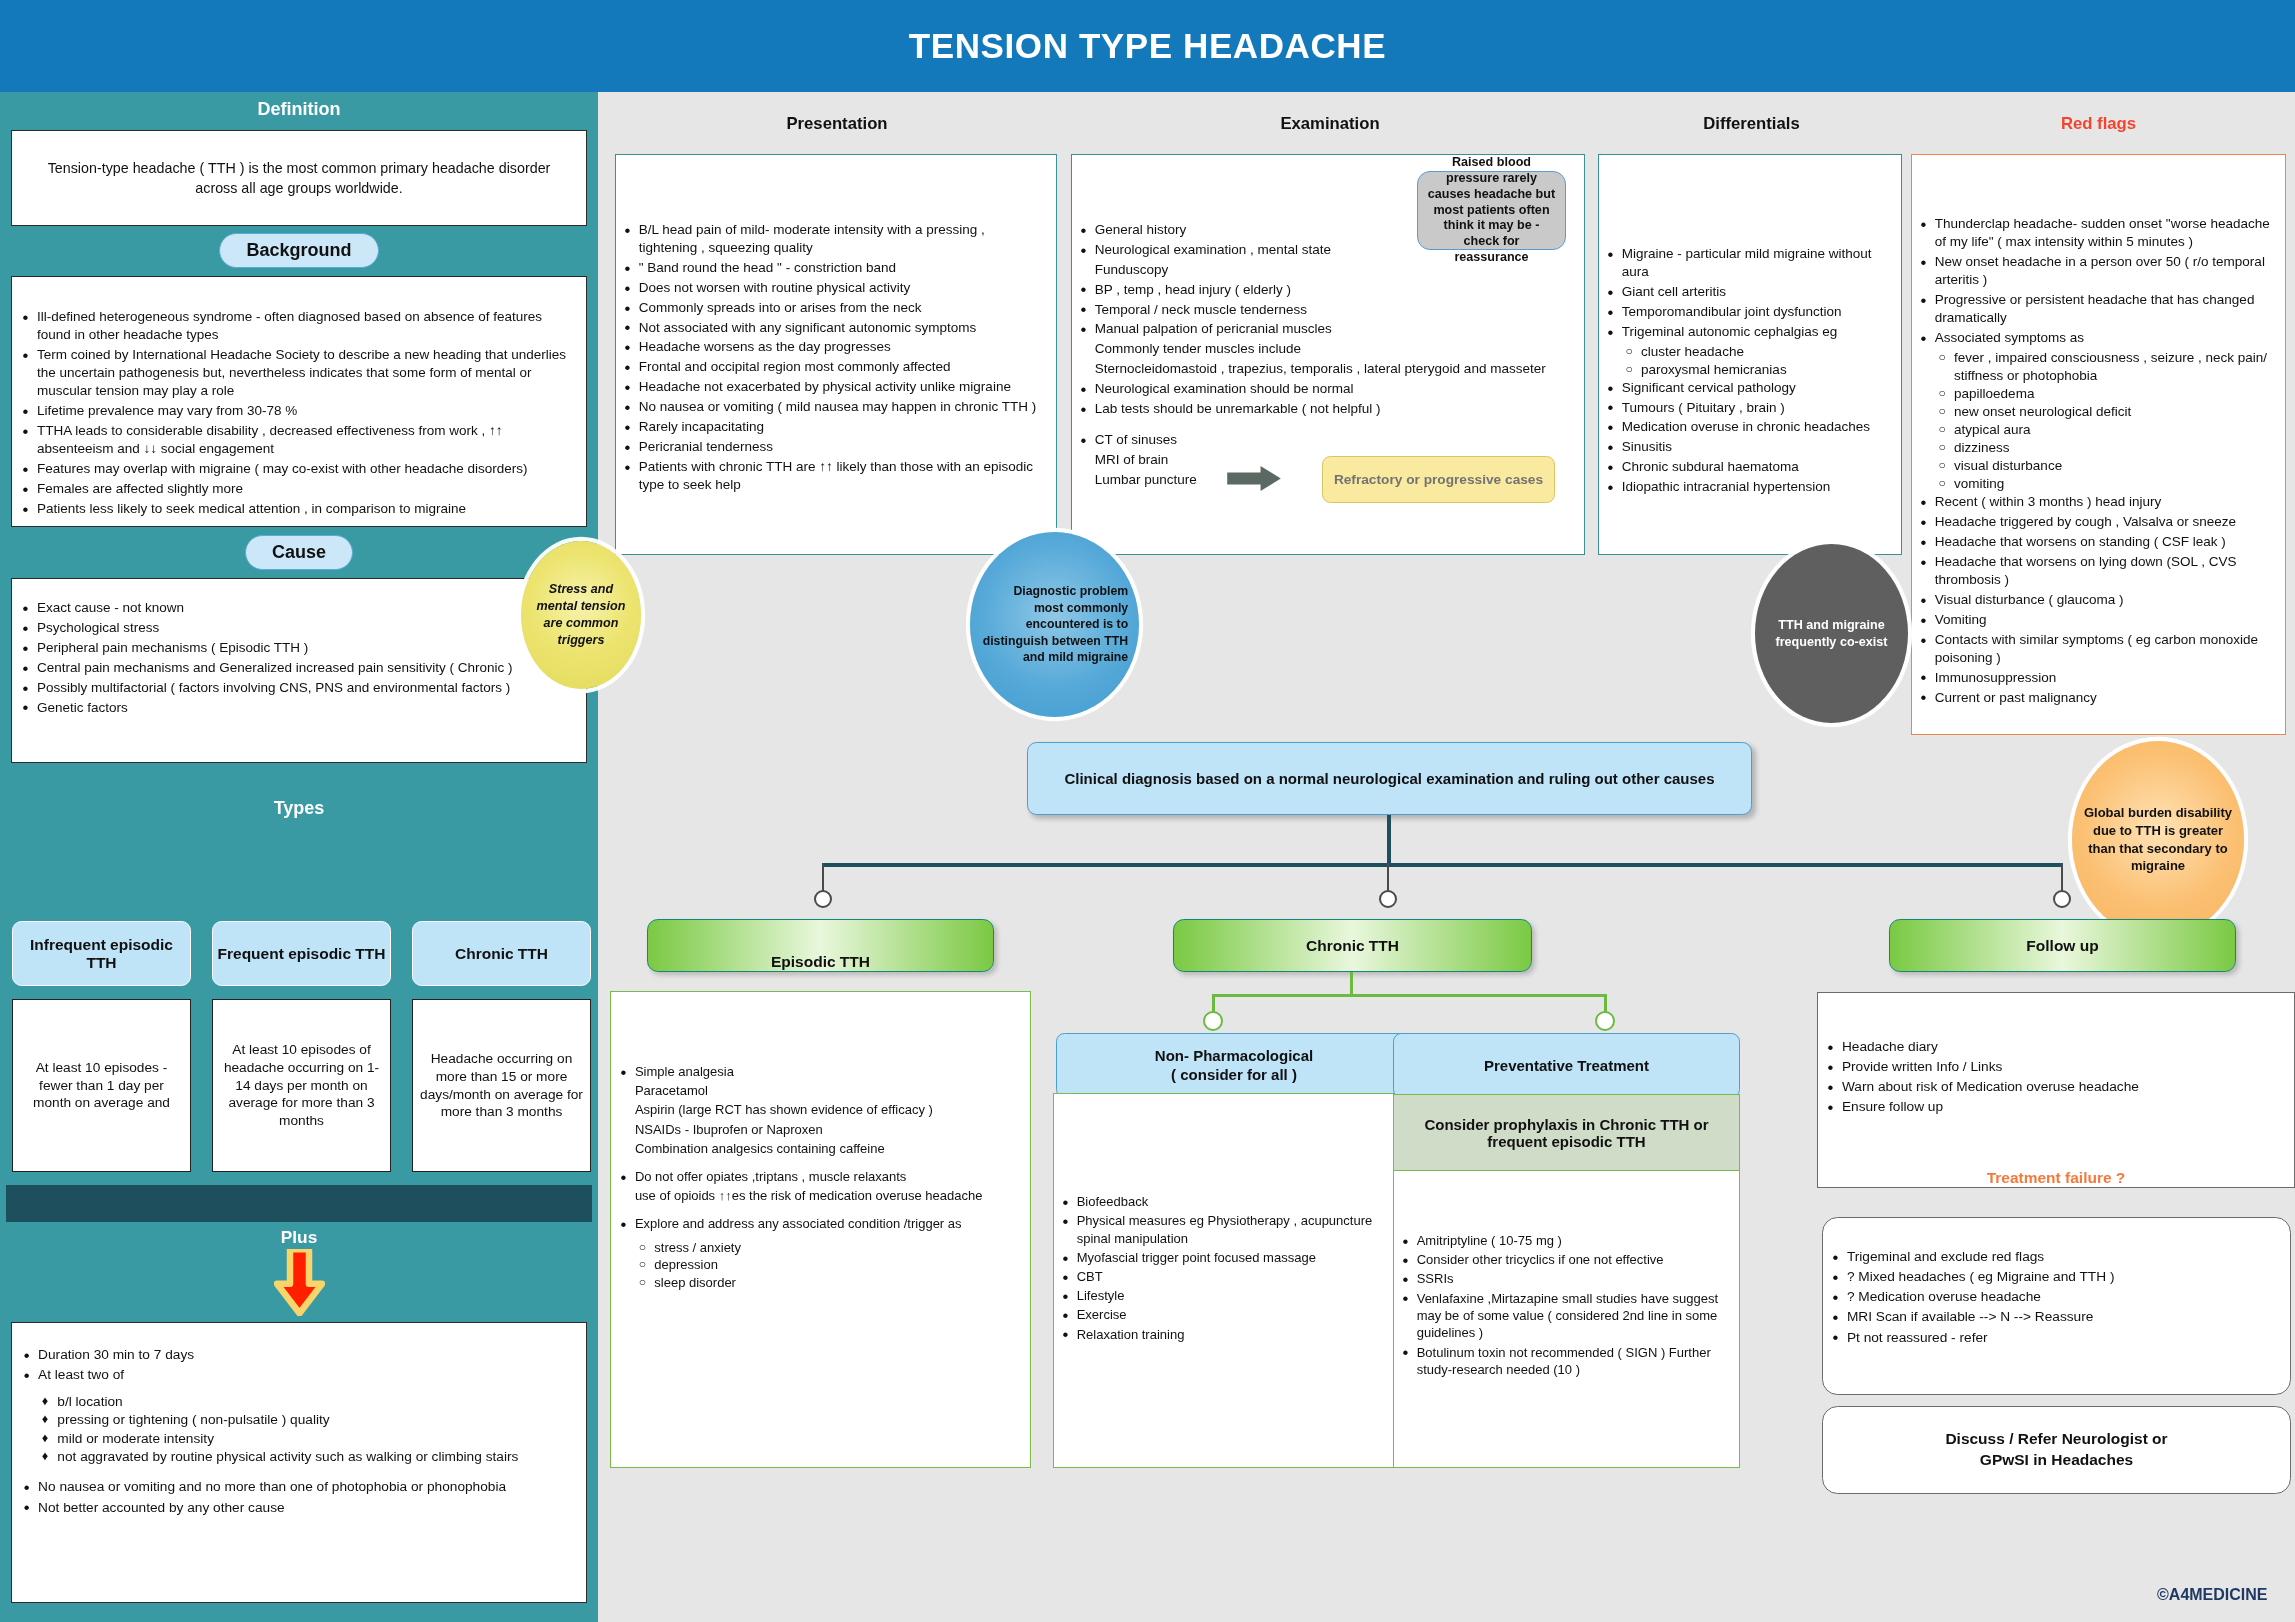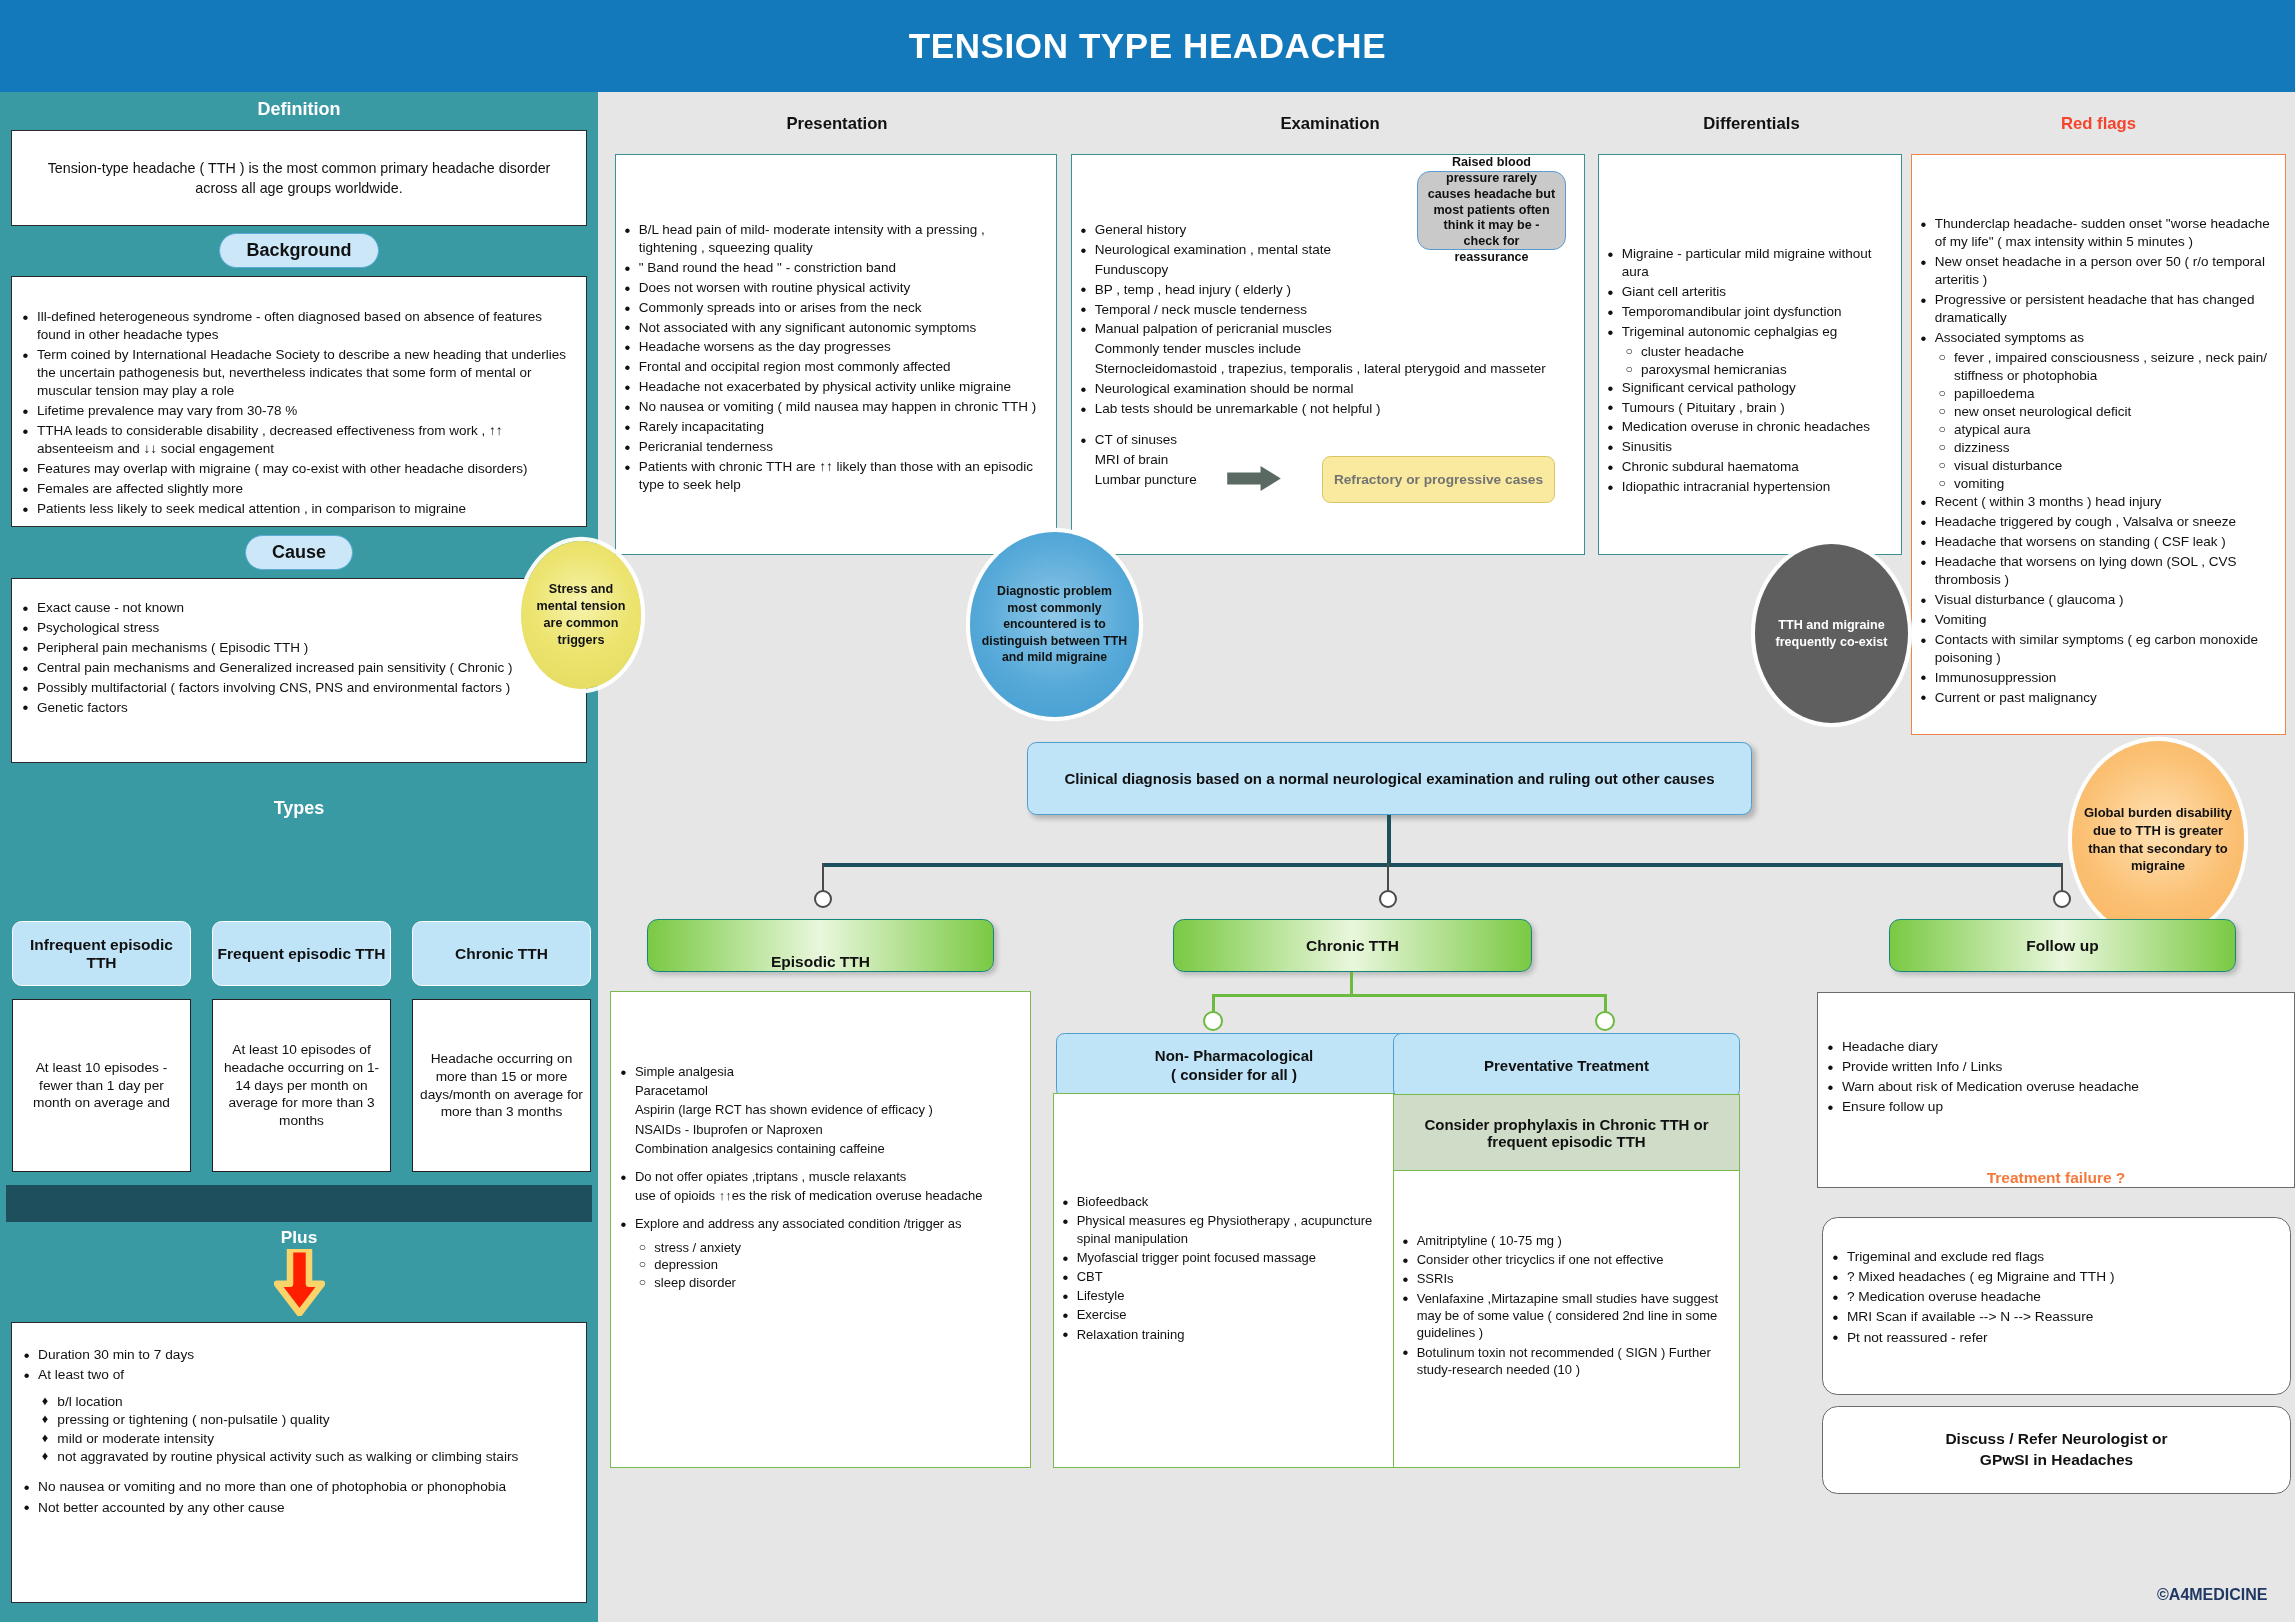--- a/index.html
+++ b/index.html
@@ -352,25 +352,25 @@
         <li>Headache that worsens on standing ( CSF leak )</li>
         <li>Headache that worsens on lying down (SOL ,  CVS thrombosis )</li>
         <li>Visual disturbance ( glaucoma )</li>
         <li>Vomiting</li>
         <li>Contacts with similar symptoms ( eg carbon monoxide poisoning )</li>
         <li>Immunosuppression</li>
         <li>Current or past malignancy</li>
       </ul>
   </div>
 
-  <div class="ellipse ell-yellow" style="left:521px; top:541px; width:120px; height:148px; font-size:12.6px; line-height:1.35; padding:0 13px;">
+  <div class="ellipse ell-yellow" style="left:521px; top:541px; width:120px; height:148px; font-size:12.6px; line-height:1.35; padding:0 13px;font-style:italic;">
     <span>Stress and mental tension are common triggers</span>
   </div>
 
-  <div class="ellipse ell-blue" style="left:970px; top:532px; width:169px; height:185px; font-size:12.3px; line-height:1.35; padding:0 10.8px;">
+  <div class="ellipse ell-blue" style="left:970px; top:532px; width:169px; height:185px; font-size:12.3px; line-height:1.35; padding:0 10.8px;text-align:right;">
     <span>Diagnostic problem most commonly encountered is to distinguish between TTH and mild migraine</span>
   </div>
 
   <div class="ellipse ell-grey" style="left:1755px; top:544px; width:153px; height:179px; font-size:12.6px; line-height:1.35; padding:0 8.4px;">
     <span>TTH and migraine frequently co-exist</span>
   </div>
 
   <div class="ellipse ell-orange" style="left:2072px; top:741px; width:172px; height:197px; font-size:13px; line-height:1.35; padding:0 8.4px;">
     <span>Global burden disability due to TTH is greater than that secondary to migraine</span>
   </div>

